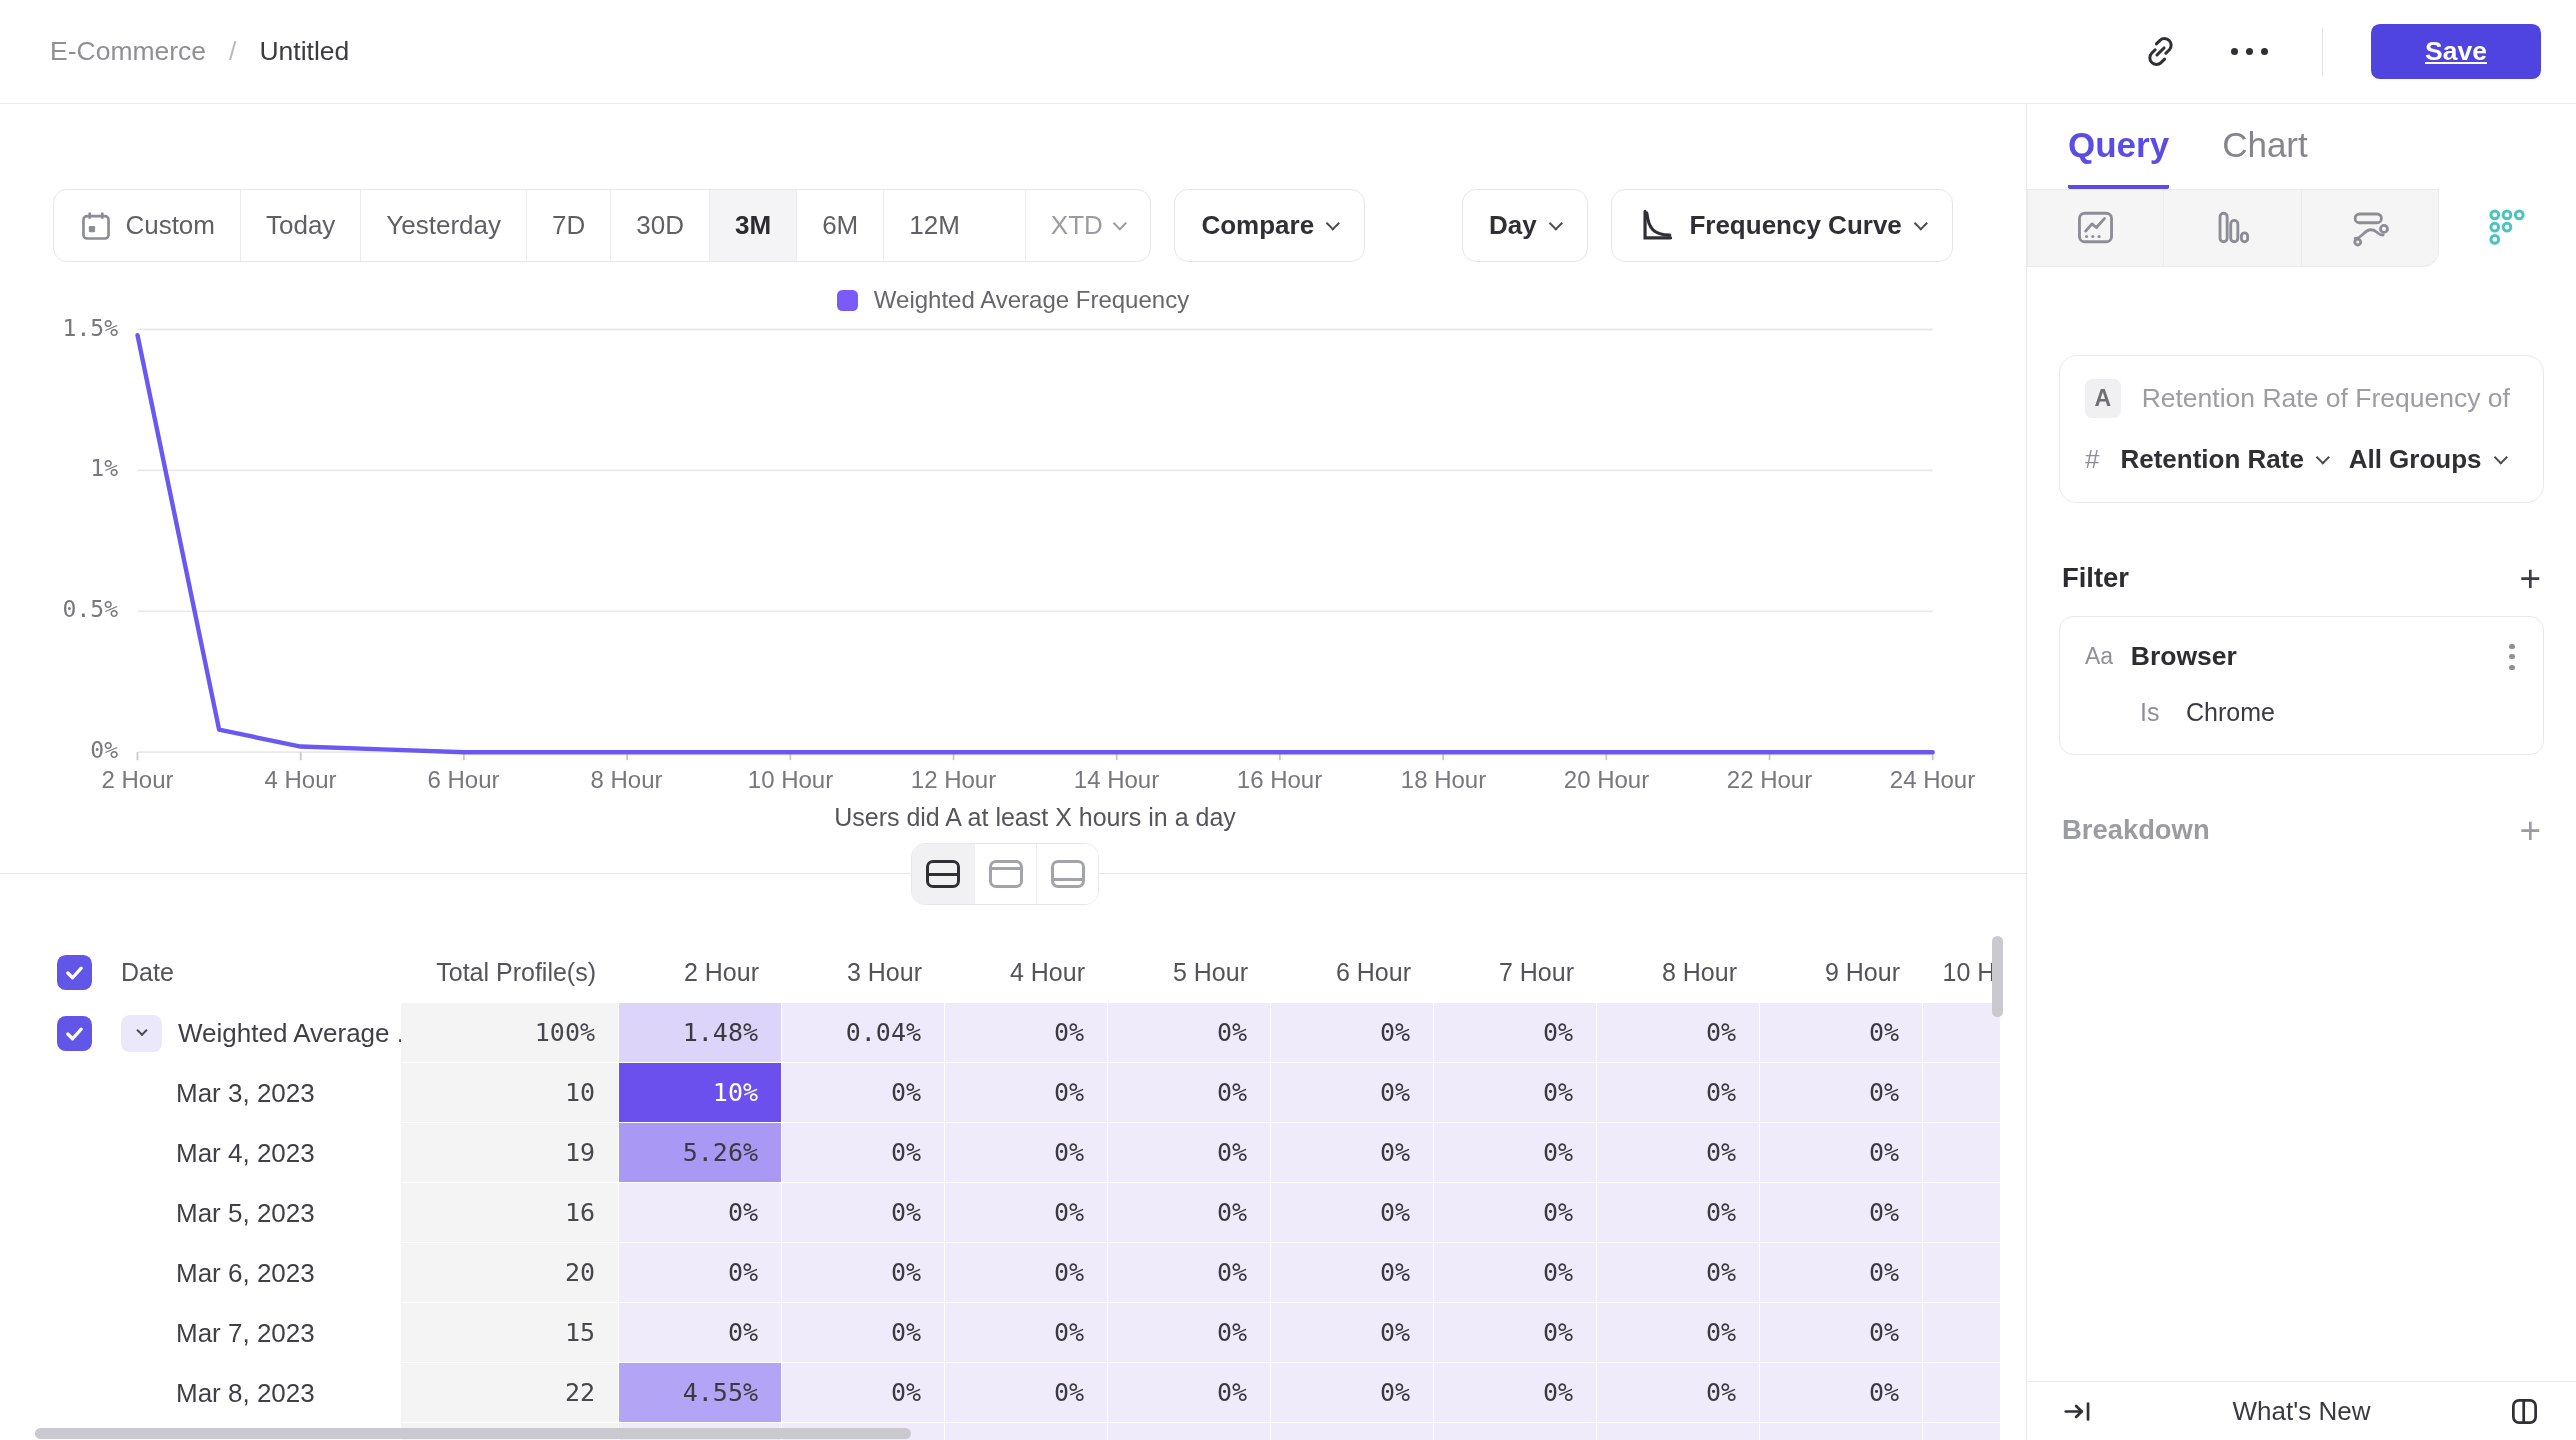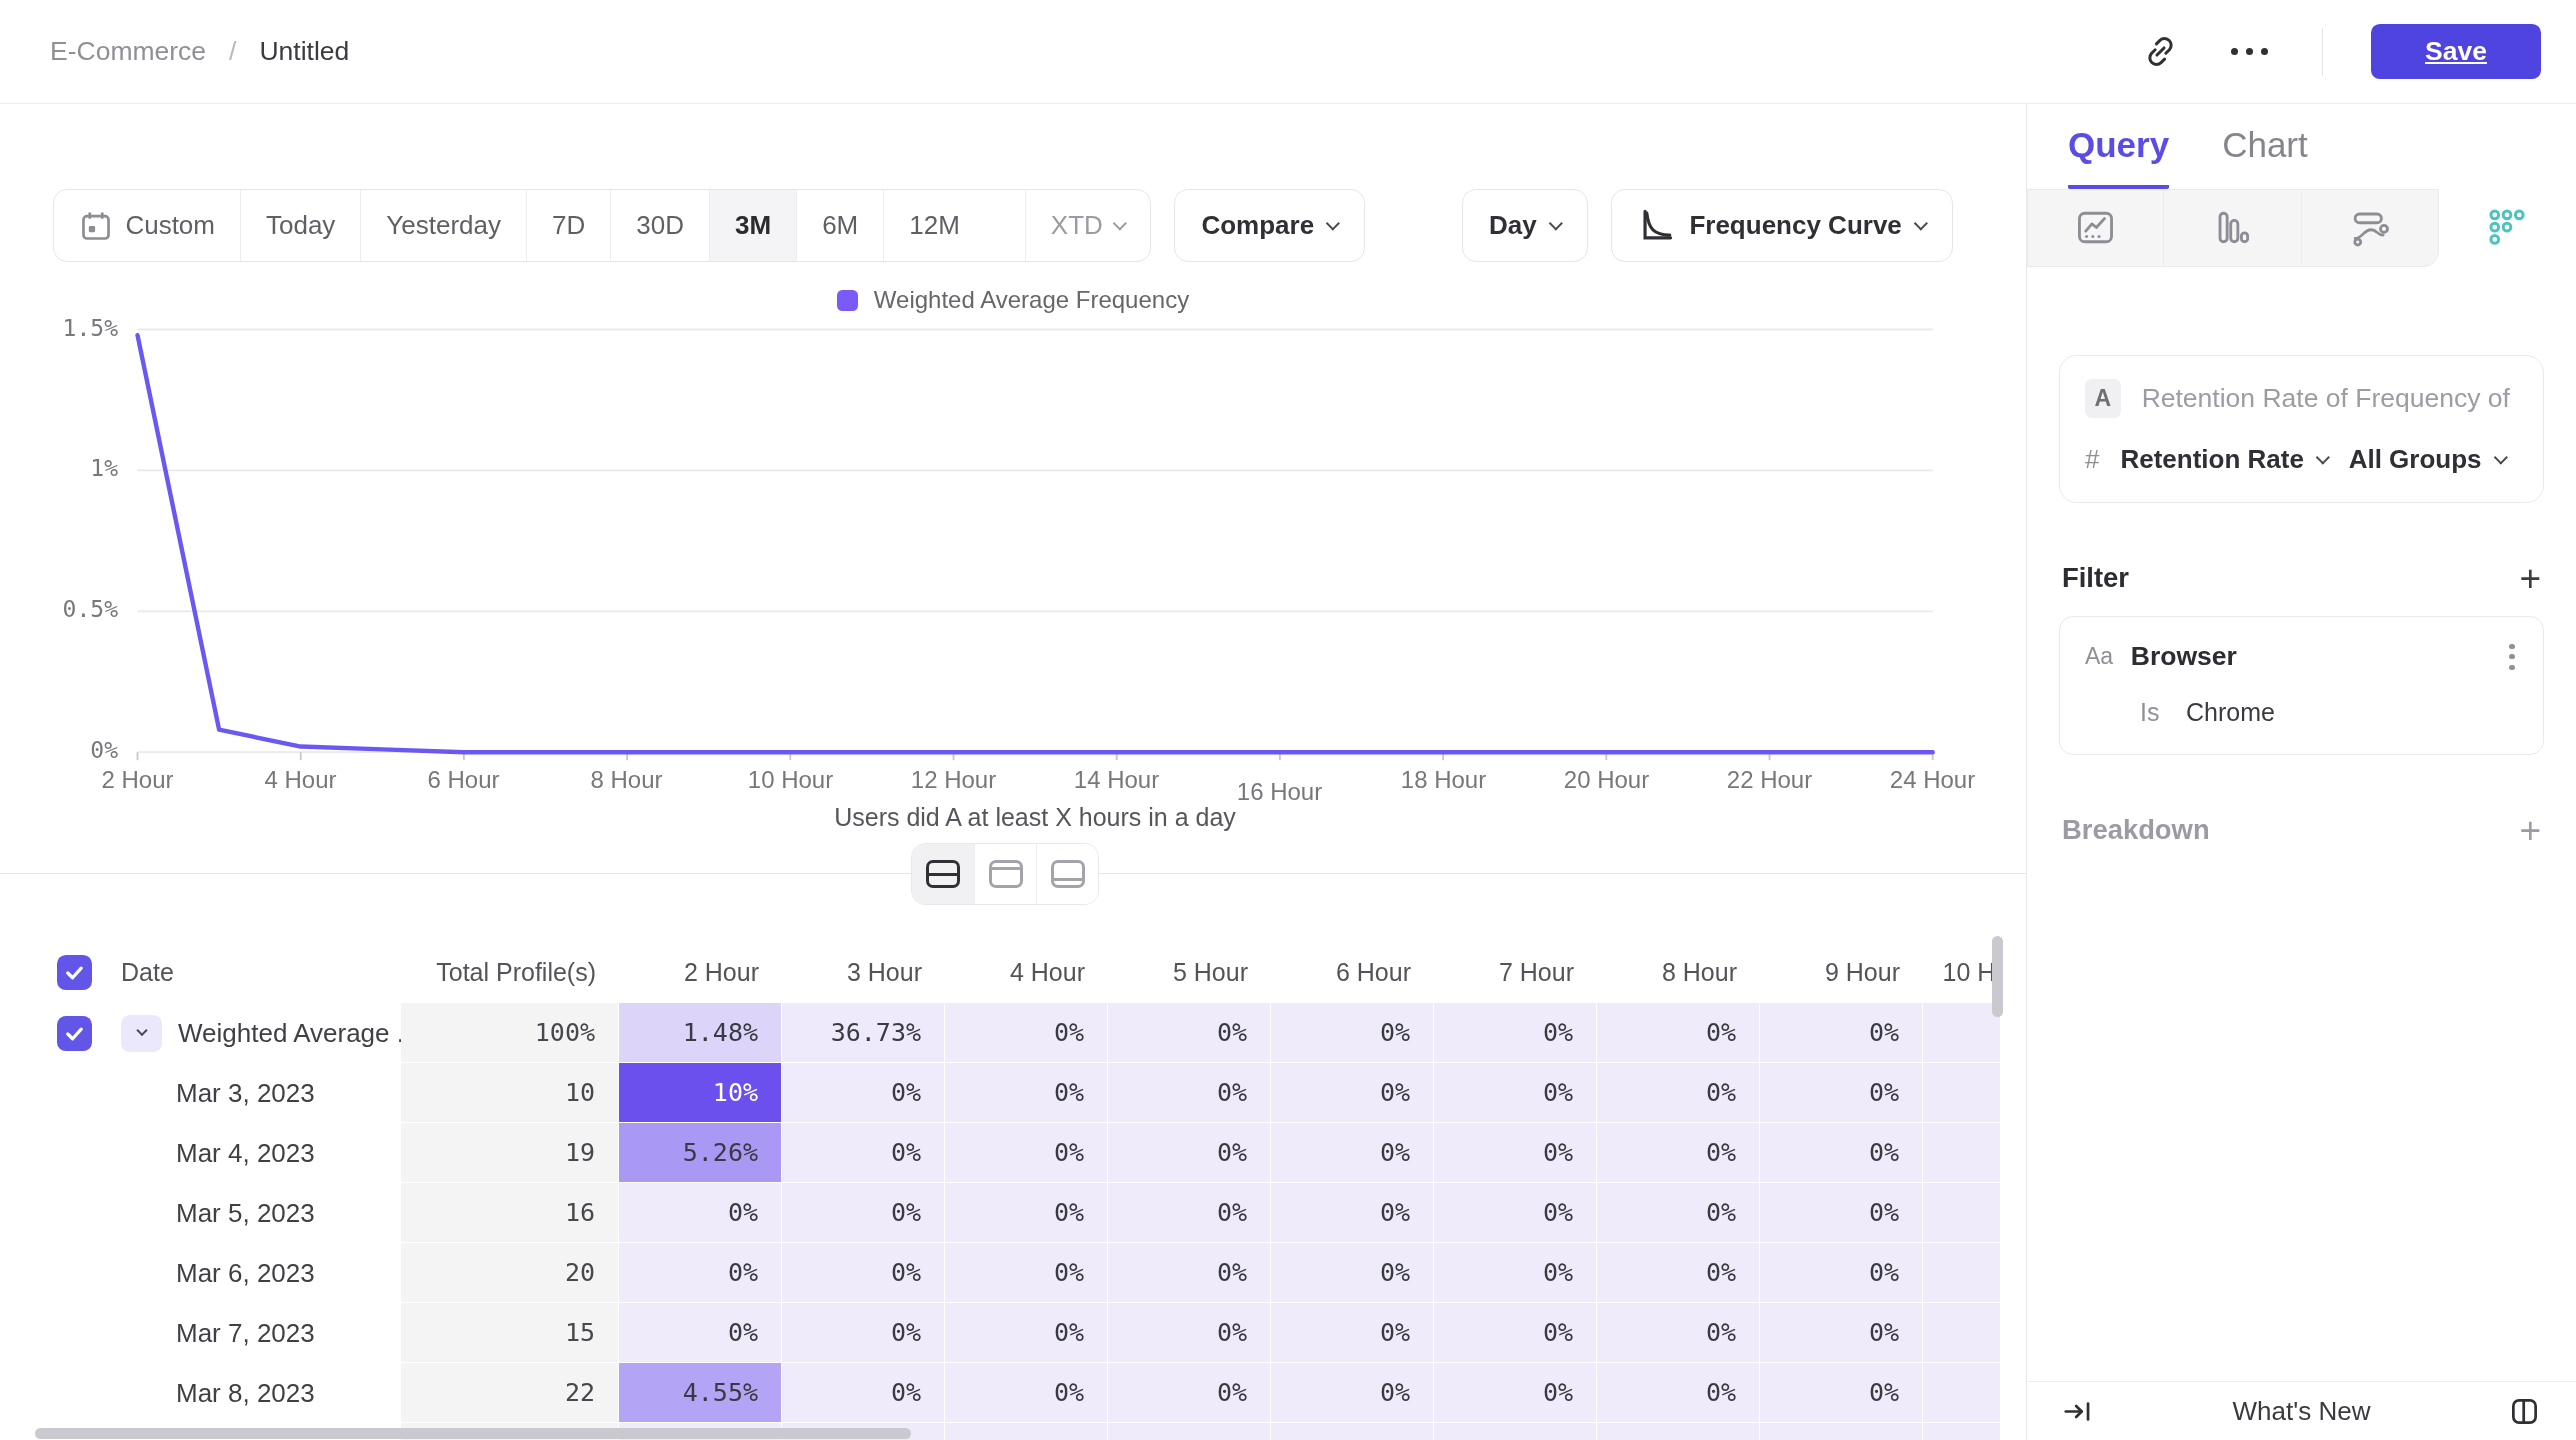--- a/index.html
+++ b/index.html
@@ -272,21 +272,21 @@
         <div class="ylab" style="top: 492px;">0.5%</div>
         <div class="ylab" style="top: 351px;">1%</div>
         <div class="ylab" style="top: 211px;">1.5%</div>
         <div class="xlab" style="left: 58px;">2 Hour</div>
         <div class="xlab" style="left: 221px;">4 Hour</div>
         <div class="xlab" style="left: 384px;">6 Hour</div>
         <div class="xlab" style="left: 547px;">8 Hour</div>
         <div class="xlab" style="left: 711px;">10 Hour</div>
         <div class="xlab" style="left: 874px;">12 Hour</div>
         <div class="xlab" style="left: 1037px;">14 Hour</div>
-        <div class="xlab" style="left: 1200px; margin-top: 12px;">16 Hour</div>
+        <div class="xlab" style="left: 1200px;">16 Hour</div>
         <div class="xlab" style="left: 1364px;">18 Hour</div>
         <div class="xlab" style="left: 1527px;">20 Hour</div>
         <div class="xlab" style="left: 1690px;">22 Hour</div>
         <div class="xlab" style="left: 1853px;">24 Hour</div>
       </div>
 
     <div class="divider-row"></div>
     <div class="view-toggle">
       <button class="vt-btn vt-split sel">
           <span class="vt-icon"></span>
@@ -329,21 +329,21 @@
             </span>
           </div>
           <div class="cell label-cell expandable">
             <span class="expander">
               <i class="chev"></i>
             </span>
             <span>Weighted Average ...</span>
           </div>
           <div class="cell num total-cell">100%</div>
           <div class="cell num val-cell" style="background: rgb(220, 212, 249);">1.48%</div>
-          <div class="cell num val-cell" style="background: rgb(238, 234, 251);">36.73%</div>
+          <div class="cell num val-cell" style="background: rgb(238, 234, 251);">0.04%</div>
           <div class="cell num val-cell" style="background: rgb(239, 235, 251);">0%</div>
           <div class="cell num val-cell" style="background: rgb(239, 235, 251);">0%</div>
           <div class="cell num val-cell" style="background: rgb(239, 235, 251);">0%</div>
           <div class="cell num val-cell" style="background: rgb(239, 235, 251);">0%</div>
           <div class="cell num val-cell" style="background: rgb(239, 235, 251);">0%</div>
           <div class="cell num val-cell" style="background: rgb(239, 235, 251);">0%</div>
           <div class="cell val-cell" style="background: rgb(239, 235, 251);"></div>
         </div>
         <div class="t-row t-datarow">
           <div class="cell"></div>

